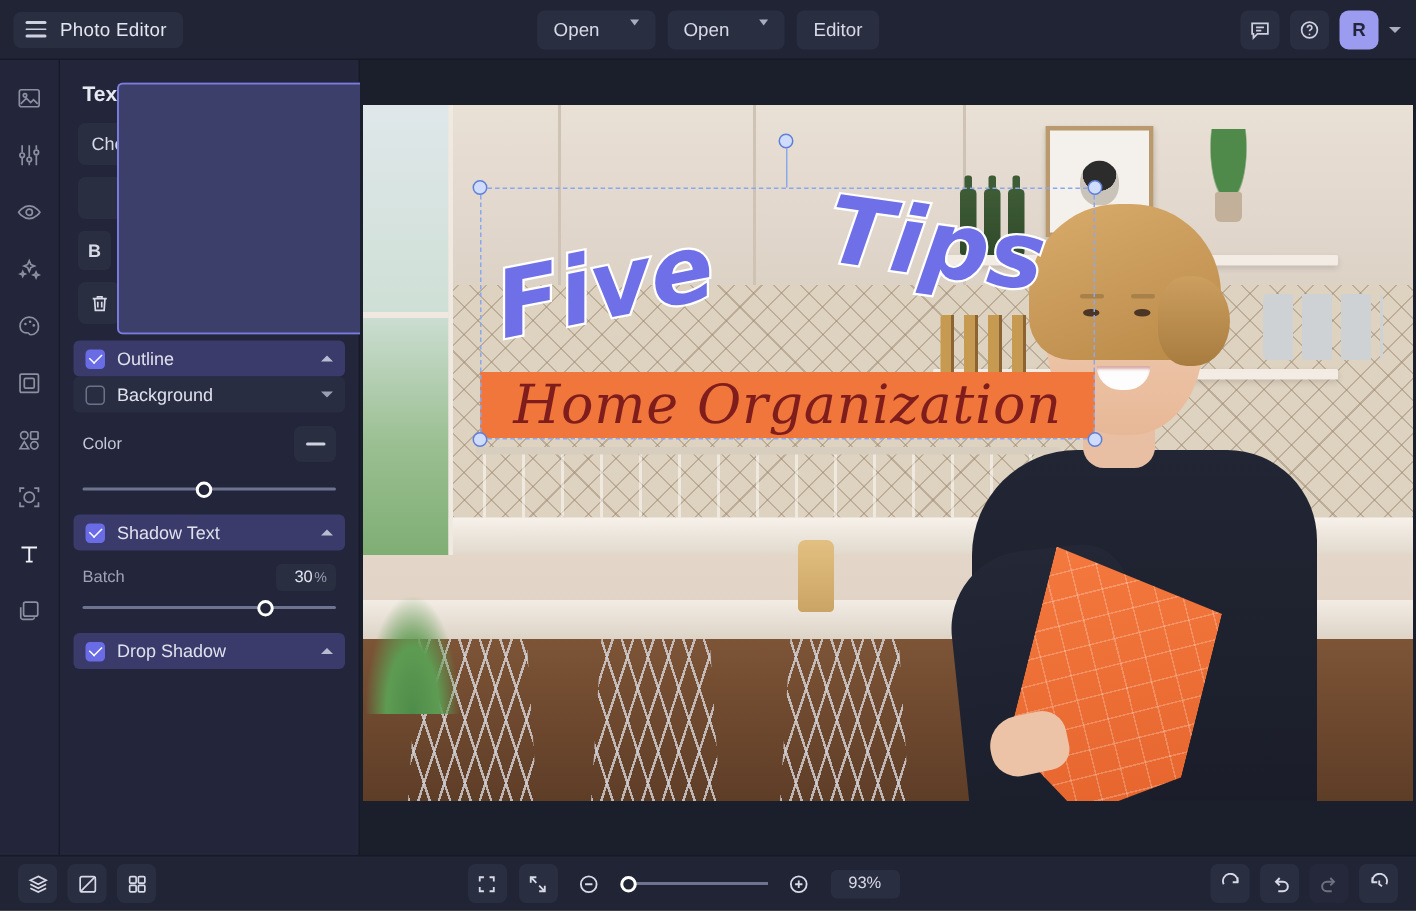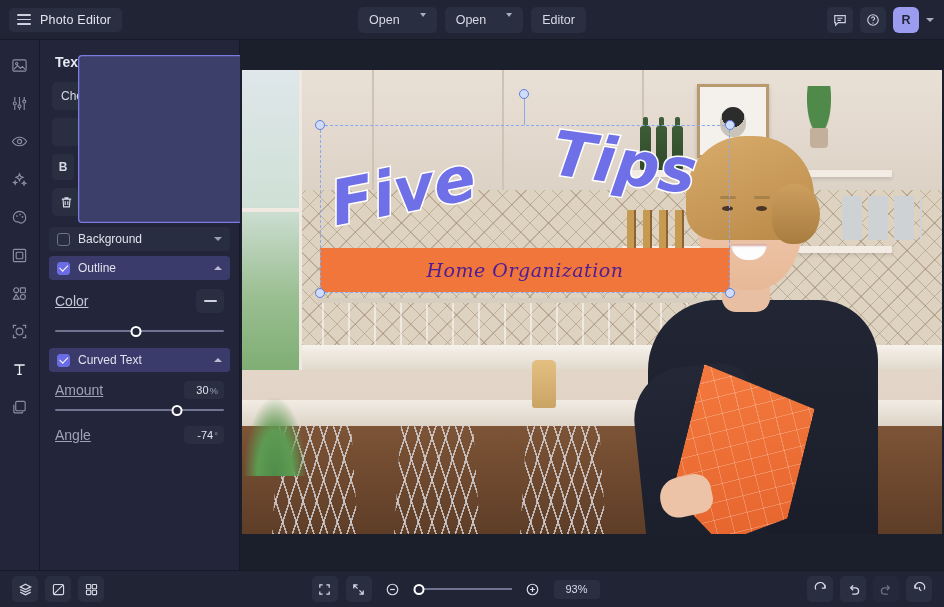--- a/index.html
+++ b/index.html
@@ -147,21 +147,21 @@
     content: ""; width: 3.5px; height: 7px;
     border: solid #fff; border-width: 0 1.8px 1.8px 0;
     transform: rotate(45deg) translate(-0.5px, -1px);
   }
   .caret { width: 0; height: 0; border-left: 4px solid transparent; border-right: 4px solid transparent; }
   .caret.down { border-top: 4.5px solid #9a9eb4; }
   .caret.up { border-bottom: 4.5px solid #b9bcd0; }
 
   .ctrl { padding: 9px 3px 3px 3px; }
   .ctrl-head { display: flex; align-items: center; margin-bottom: 4px; }
-  .ctrl-name { flex: 1; color: #9ea2b8; font-size: 14px; text-decoration: underline; }
+  .ctrl-name { flex: 1; color: #9ea2b8; font-size: 11px; }
   .val-box {
     background: #2a2e41; border-radius: 4px; min-width: 40px; height: 18px;
     display: flex; align-items: center; justify-content: flex-end;
     padding: 0 6px; gap: 1px;
   }
   .val-num { color: #e0e2ee; font-size: 11px; }
   .val-unit { color: #9a9eb4; font-size: 9.5px; }
   .swatch-box {
     width: 28px; height: 24px; background: #2a2e41; border-radius: 5px;
     display: flex; align-items: center; justify-content: center; cursor: pointer;
@@ -315,21 +315,21 @@
   }
   .w-five { left: 6px; top: 32px; font-size: 62px; transform: rotate(-11deg); }
   .w-tips { left: 228px; top: 4px; font-size: 62px; transform: rotate(8deg); }
 
   .banner {
     position: absolute; left: 78px; top: 178px; width: 410px; height: 44px;
     background: #f0763c;
     display: flex; align-items: center; justify-content: center;
   }
   .banner-text {
-    color: #4c1d95; font-size: 19px; font-style: italic;
+    color: #7f1d1d; font-size: 36px; font-style: italic;
     font-family: "DejaVu Serif", serif;
     letter-spacing: .5px;
   }
 
   
   .sel { position: absolute; left: 78px; top: 55px; width: 410px; height: 168px; pointer-events: none; }
   .sel-box { position: absolute; inset: 0; border: 1.4px dashed #8aa8f0; }
   .handle {
     position: absolute; width: 10px; height: 10px; border-radius: 50%;
     background: #cfdcfb; border: 1.6px solid #5f7fd8;
@@ -573,30 +573,30 @@
               <rect x="3" y="3" width="10" height="10" rx="1.2"></rect>
                 <path d="M8 5.8v4.4M5.8 8h4.4"></path>
             </svg>
           </div>
           <div class="opt-btn">
             <span style="flex:1">Options</span>
             <span class="arrow-r">›</span>
           </div>
         </div>
 
+        <div class="sec-row on" style="margin-top:5px">
+          <span class="cb checked"></span>
+          <span class="sec-label">Outline</span>
+          <span class="caret up"></span>
+        </div>
+
         <div class="sec-row plain">
           <span class="cb"></span>
           <span class="sec-label">Background</span>
           <span class="caret down"></span>
-        </div>
-
-        <div class="sec-row on" style="margin-top:5px">
-          <span class="cb checked"></span>
-          <span class="sec-label">Outline</span>
-          <span class="caret up"></span>
         </div>
 
         <div class="ctrl">
           <div class="ctrl-head">
             <span class="ctrl-name" style="color:#c4c7d6">Color</span>
             <span class="swatch-box">
               <span class="swatch-line"></span>
             </span>
           </div>
         </div>
@@ -604,50 +604,45 @@
         <div class="ctrl" style="padding-top:4px">
           <div class="slider">
             <span class="track"></span>
             <span class="knob" id="knob-thickness" style="left: 48%;"></span>
           </div>
         </div>
 
 
         <div class="sec-row on" style="margin-top:7px">
           <span class="cb checked"></span>
-          <span class="sec-label">Curved Text</span>
+          <span class="sec-label">Shadow Text</span>
           <span class="caret up"></span>
         </div>
 
         <div class="ctrl">
           <div class="ctrl-head">
-            <span class="ctrl-name">Amount</span>
+            <span class="ctrl-name">Batch</span>
             <span class="val-box">
               <span class="val-num">30</span>
               <span class="val-unit">%</span>
             </span>
           </div>
           <div class="slider">
             <span class="track"></span>
             <span class="knob" id="knob-amount" style="left: 72%;"></span>
           </div>
         </div>
 
-
-
-        <div class="ctrl" style="padding-top:6px">
-          <div class="ctrl-head">
-            <span class="ctrl-name">Angle</span>
-            <span class="val-box">
-              <span class="val-num">-74</span>
-              <span class="val-unit">°</span>
-            </span>
-          </div>
-
-        </div>
+        <div class="sec-row on" style="margin-top:7px">
+          <span class="cb checked"></span>
+          <span class="sec-label">Drop Shadow</span>
+          <span class="caret up"></span>
+        </div>
+
+
 
       </div>
     </div>
 
     <div class="canvas-wrap">
       <div class="canvas">
 
         <div class="scene">
           <div class="wall"></div>
           <div class="cab-top">

